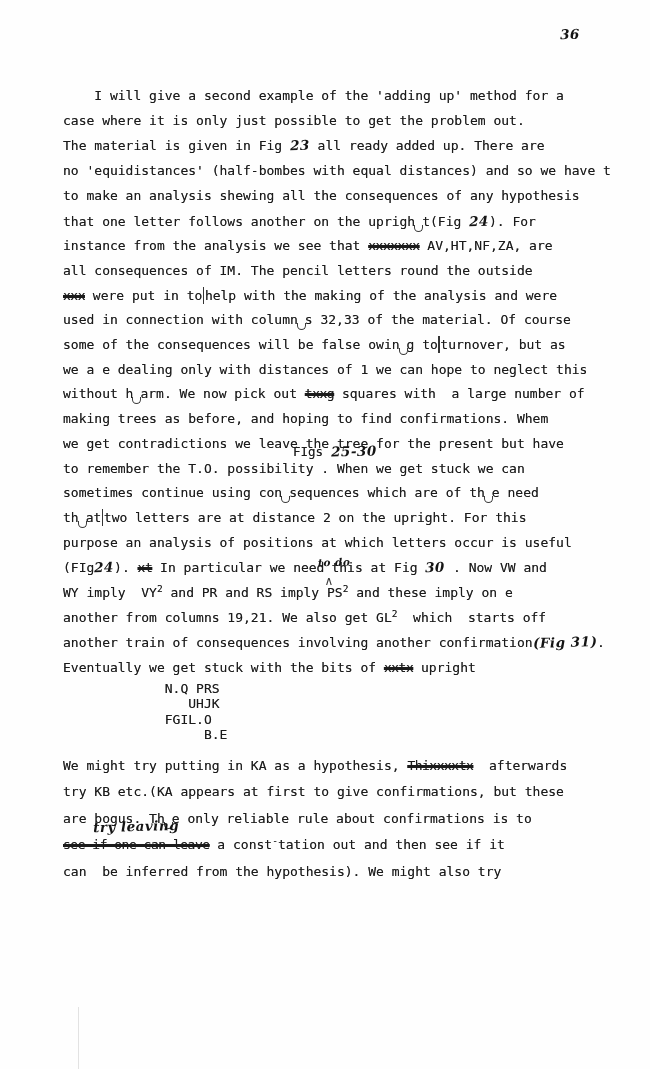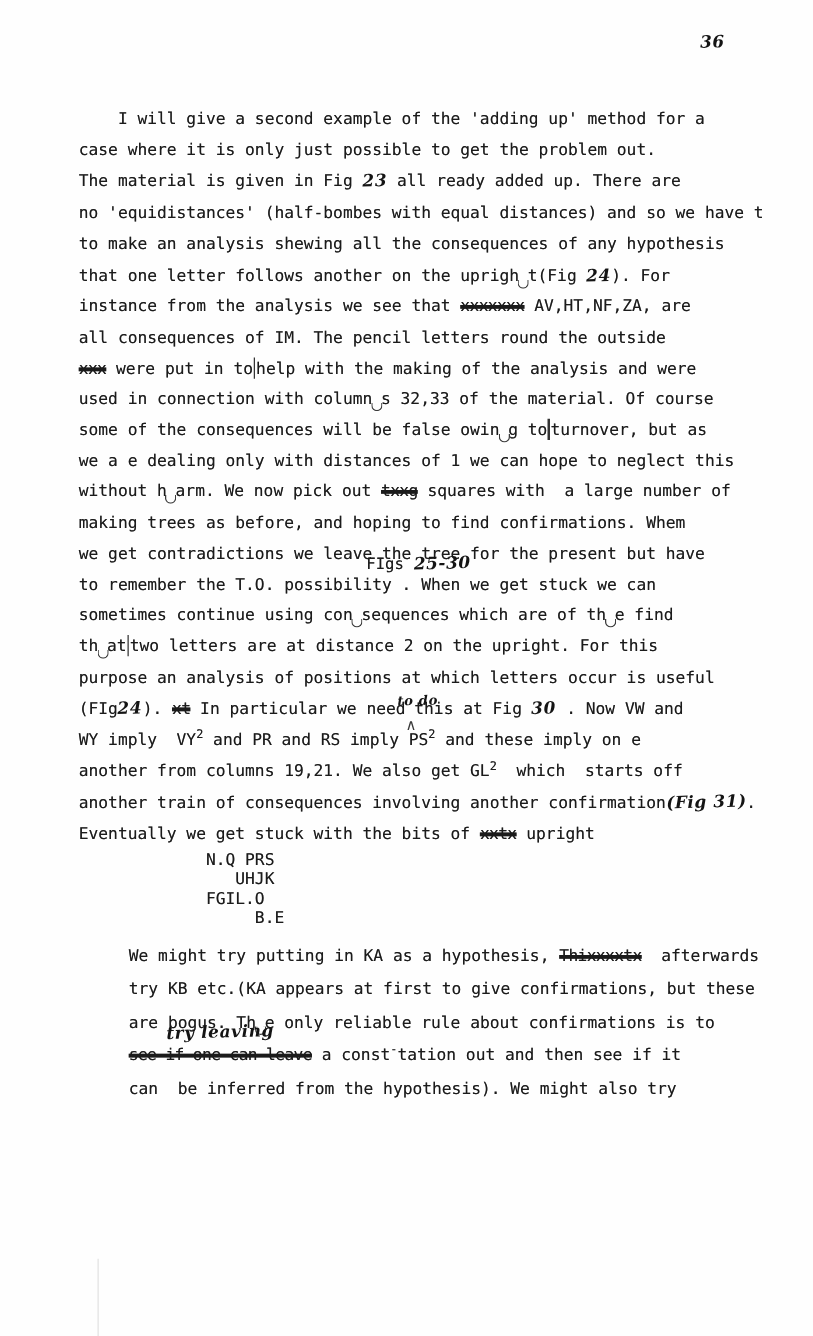--- a/index.html
+++ b/index.html
@@ -19,21 +19,21 @@
   .text-body{
     position:absolute;top:84px;left:63px;right:37px;
   }
   .line{
     position:relative;
     white-space:pre;
     line-height:24.7px;
     text-shadow:0 0 0.5px rgba(20,20,20,0.55);
   }
   .line.block{line-height:15.5px;}
-  .line.tail{line-height:26.5px;margin-left:40px;}
+  .line.tail{line-height:26.5px;}
   .line.tail-first{margin-top:10px;}
   .typed{}
   .struck{
     font-weight:normal;
     text-decoration:line-through;
     text-decoration-thickness:2.5px;
     letter-spacing:-0.5px;
   }
   .hand{
     font-family:"DejaVu Serif", serif;
@@ -112,21 +112,21 @@
       <div class="line"><span class="typed">instance from the analysis we see that </span><span class="struck">xxxxxxx</span><span class="typed"> AV,HT,NF,ZA, are</span></div>
       <div class="line"><span class="typed">all consequences of IM. The pencil letters round the outside</span></div>
       <div class="line"><span class="struck">xxx</span><span class="typed"> were put in to</span><span class="pbar"></span><span class="typed">help with the making of the analysis and were</span></div>
       <div class="line"><span class="typed">used in connection with column</span><span class="tie"></span><span class="typed">s 32,33 of the material. Of course</span></div>
       <div class="line"><span class="typed">some of the consequences will be false owin</span><span class="tie"></span><span class="typed">g to</span><span class="pbar"></span><span class="typed">turnover, but as</span></div>
       <div class="line"><span class="typed">we a e dealing only with distances of 1 we can hope to neglect this</span></div>
       <div class="line"><span class="typed">without h</span><span class="tie"></span><span class="typed">arm. We now pick out </span><span class="struck">txxg</span><span class="typed"> squares with  a large number of</span></div>
       <div class="line"><span class="typed">making trees as before, and hoping to find confirmations. Whem</span></div>
       <div class="line"><span class="typed">we get contradictions we leave the tree for the present but have</span></div>
       <div class="line"><span class="above" style="left: 230px;"><span class="typed">FIgs </span><span class="hand">25-30</span></span><span class="typed">to remember the T.O. possibility . When we get stuck we can</span></div>
-      <div class="line"><span class="typed">sometimes continue using con</span><span class="tie"></span><span class="typed">sequences which are of th</span><span class="tie"></span><span class="typed">e find</span></div>
+      <div class="line"><span class="typed">sometimes continue using con</span><span class="tie"></span><span class="typed">sequences which are of th</span><span class="tie"></span><span class="typed">e need</span></div>
       <div class="line"><span class="typed">th</span><span class="tie"></span><span class="typed">at</span><span class="pbar"></span><span class="typed">two letters are at distance 2 on the upright. For this</span></div>
       <div class="line"><span class="typed">purpose an analysis of positions at which letters occur is useful</span></div>
       <div class="line"><span class="typed">(FIg</span><span class="hand">24</span><span class="typed">). </span><span class="struck">xt</span><span class="typed"> In particular we need</span><span class="ins"><span class="ins-above hand">to do</span><span class="ins-caret">∧</span></span><span class="typed">this at Fig </span><span class="hand">30</span><span class="typed"> . Now VW and</span></div>
       <div class="line"><span class="typed">WY imply  VY</span><span class="sup">2</span><span class="typed"> and PR and RS imply PS</span><span class="sup">2</span><span class="typed"> and these imply on e</span></div>
       <div class="line"><span class="typed">another from columns 19,21. We also get GL</span><span class="sup">2</span><span class="typed">  which  starts off</span></div>
       <div class="line"><span class="typed">another train of consequences involving another confirmation</span><span class="hand">(Fig 31)</span><span class="typed">.</span></div>
       <div class="line"><span class="typed">Eventually we get stuck with the bits of </span><span class="struck">xxtx</span><span class="typed"> upright</span></div>
       <div class="line block"><span class="typed">             N.Q PRS</span></div>
       <div class="line block"><span class="typed">                UHJK</span></div>
       <div class="line block"><span class="typed">             FGIL.O</span></div>

